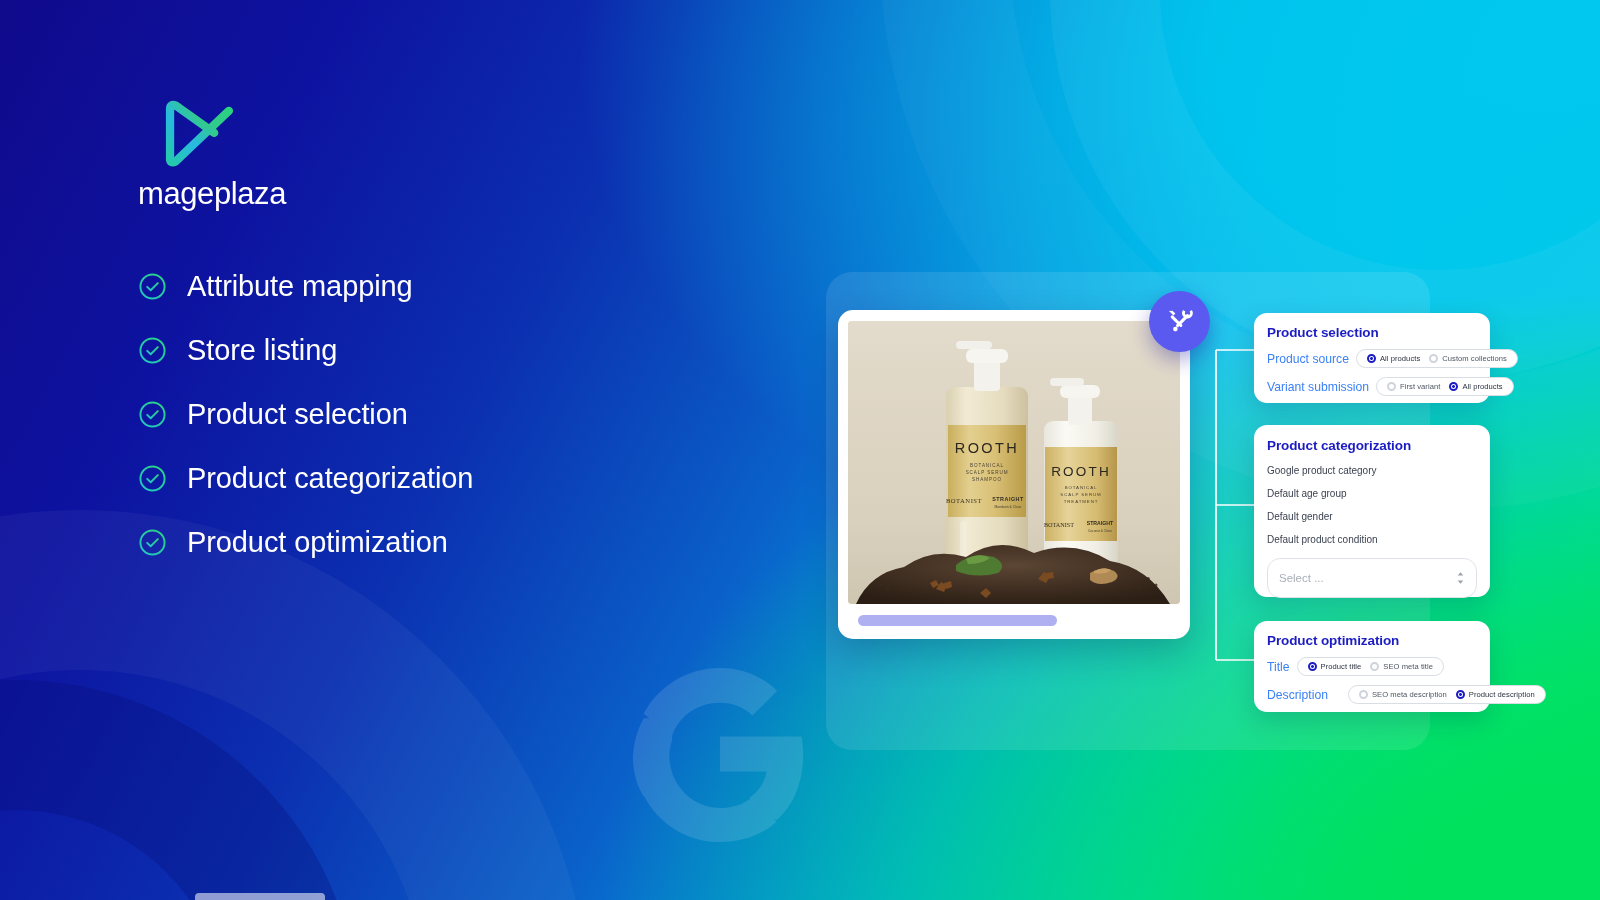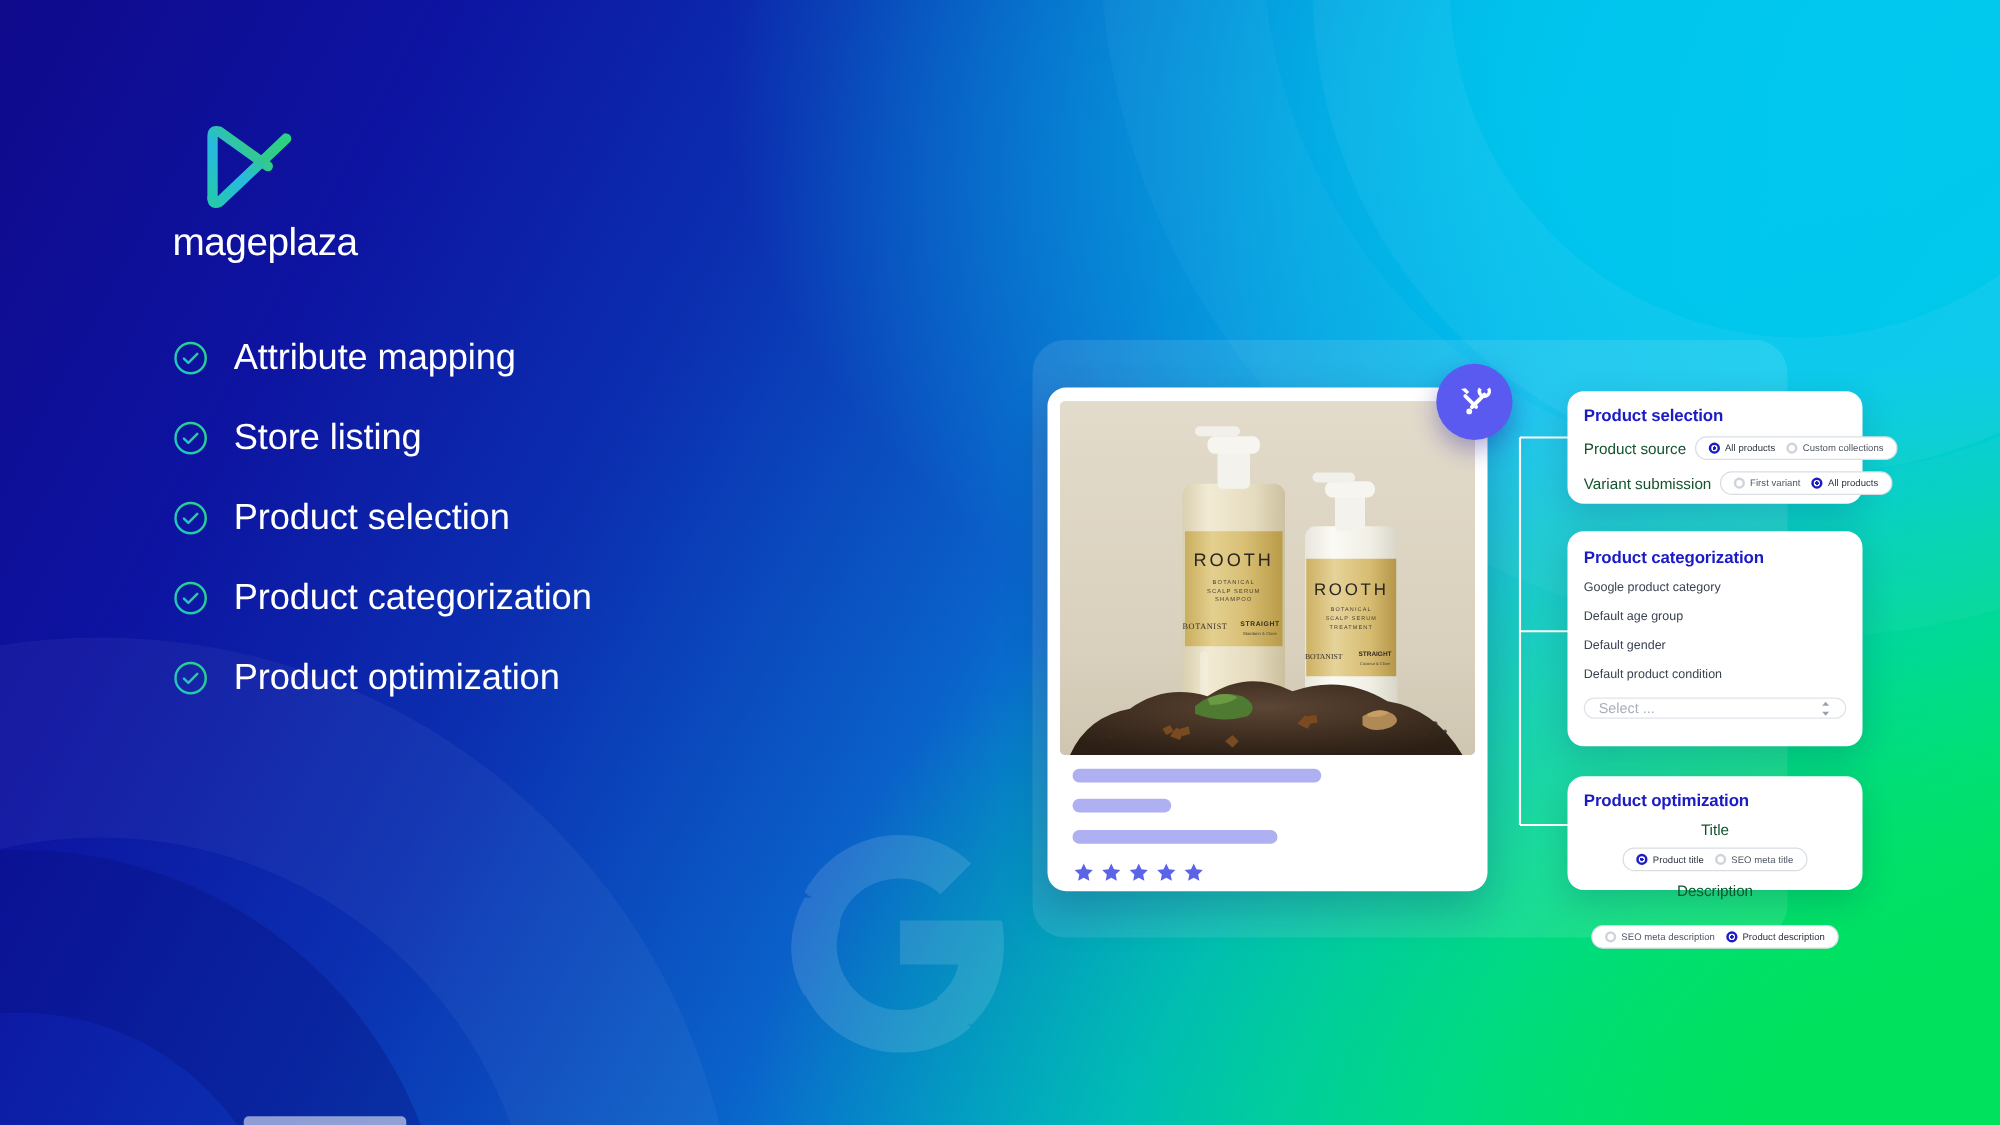--- a/index.html
+++ b/index.html
@@ -73,21 +73,21 @@
   .bullets { margin-top:42px; }
   .bullet-row { display:flex; align-items:center; gap:20px; height:64px; }
   .check-icon { width:29px; height:29px; flex:0 0 29px; display:block; }
   .bullet-label { color:#ffffff; font-size:29px; font-weight:400; letter-spacing:-0.1px; }
 
   
   #mock { position:absolute; left:0; top:0; width:1600px; height:900px; pointer-events:none; }
   #mock > * { pointer-events:auto; }
 
   .product-card {
-    position:absolute; left:838px; top:310px; width:352px; height:403px;
+    position:absolute; left:838px; top:310px; width:352px; height:329px;
     background:#ffffff; border-radius:15px;
     box-shadow:0 14px 34px rgba(3,18,70,0.22);
     overflow:hidden;
   }
   .pc-photo {
     position:absolute; left:10px; top:11px; width:332px; height:283px;
     border-radius:4px; overflow:hidden;
     background:linear-gradient(170deg,#ded5c3 0%,#dcd3c0 55%,#d6cdb9 100%);
   }
   .pc-photo svg { width:100%; height:100%; display:block; }
@@ -114,47 +114,47 @@
 
   
   .panel {
     position:absolute; background:#ffffff; border-radius:13px;
     box-shadow:0 9px 26px rgba(6,22,70,0.17);
   }
   .panel-title {
     color:#1c1cc4; font-weight:700; font-size:13.5px; letter-spacing:-0.1px;
   }
   .panel-row { display:flex; align-items:center; }
-  .row-label { color:#14532d; font-size:12.2px; white-space:nowrap; }
+  .row-label { color:#3b82f6; font-size:12.2px; white-space:nowrap; }
   .seg {
     display:flex; align-items:center; gap:9px;
     border:1px solid #d9dde4; border-radius:18px; padding:4px 10px;
     background:#fff;
   }
   .seg-opt { display:flex; align-items:center; gap:4px; white-space:nowrap; }
   .seg-opt .rb { width:9px; height:9px; border-radius:50%; border:2px solid #cfd4dc; background:#fff; flex:0 0 9px; }
   .seg-opt.on .rb { border-color:#1c1cc4; background:
       radial-gradient(circle, #1c1cc4 0 38%, #ffffff 42% 100%); }
   .seg-opt .t { font-size:7.6px; color:#4d5562; letter-spacing:0.05px; }
   .seg-opt.on .t { color:#2b3240; }
 
   #panel-selection { left:1254px; top:313px; width:236px; height:90px; padding:12px 13px 0 13px; }
   #panel-selection .panel-row { margin-top:9px; gap:7px; }
 
   #panel-categorization { left:1254px; top:425px; width:236px; height:172px; padding:13px 13px 0 13px; }
   .cat-item { color:#3b4250; font-size:10px; margin-top:12px; }
   .select-box {
-    margin-top:13px; height:17px; border:1px solid #dfe3e9; border-radius:13px;
+    margin-top:13px; height:40px; border:1px solid #dfe3e9; border-radius:13px;
     display:flex; align-items:center; justify-content:space-between; padding:0 11px;
   }
   .select-placeholder { color:#a9afb9; font-size:11.5px; }
   .select-chevrons { width:9px; height:14px; display:block; }
 
   #panel-optimization { left:1254px; top:621px; width:236px; height:91px; padding:12px 13px 0 13px; }
-  #panel-optimization .panel-row { margin-top:9px; gap:7px;flex-direction:column; }
+  #panel-optimization .panel-row { margin-top:9px; gap:7px; }
   #panel-optimization .panel-row.desc { gap:20px; }
 </style>
 </head>
 <body>
 
 <div id="bg-root">
   <div class="bg-base"></div>
   <div class="bg-arc arc-bl"></div>
   <div class="bg-arc arc-bl2"></div>
   <div class="bg-arc arc-tr"></div>

